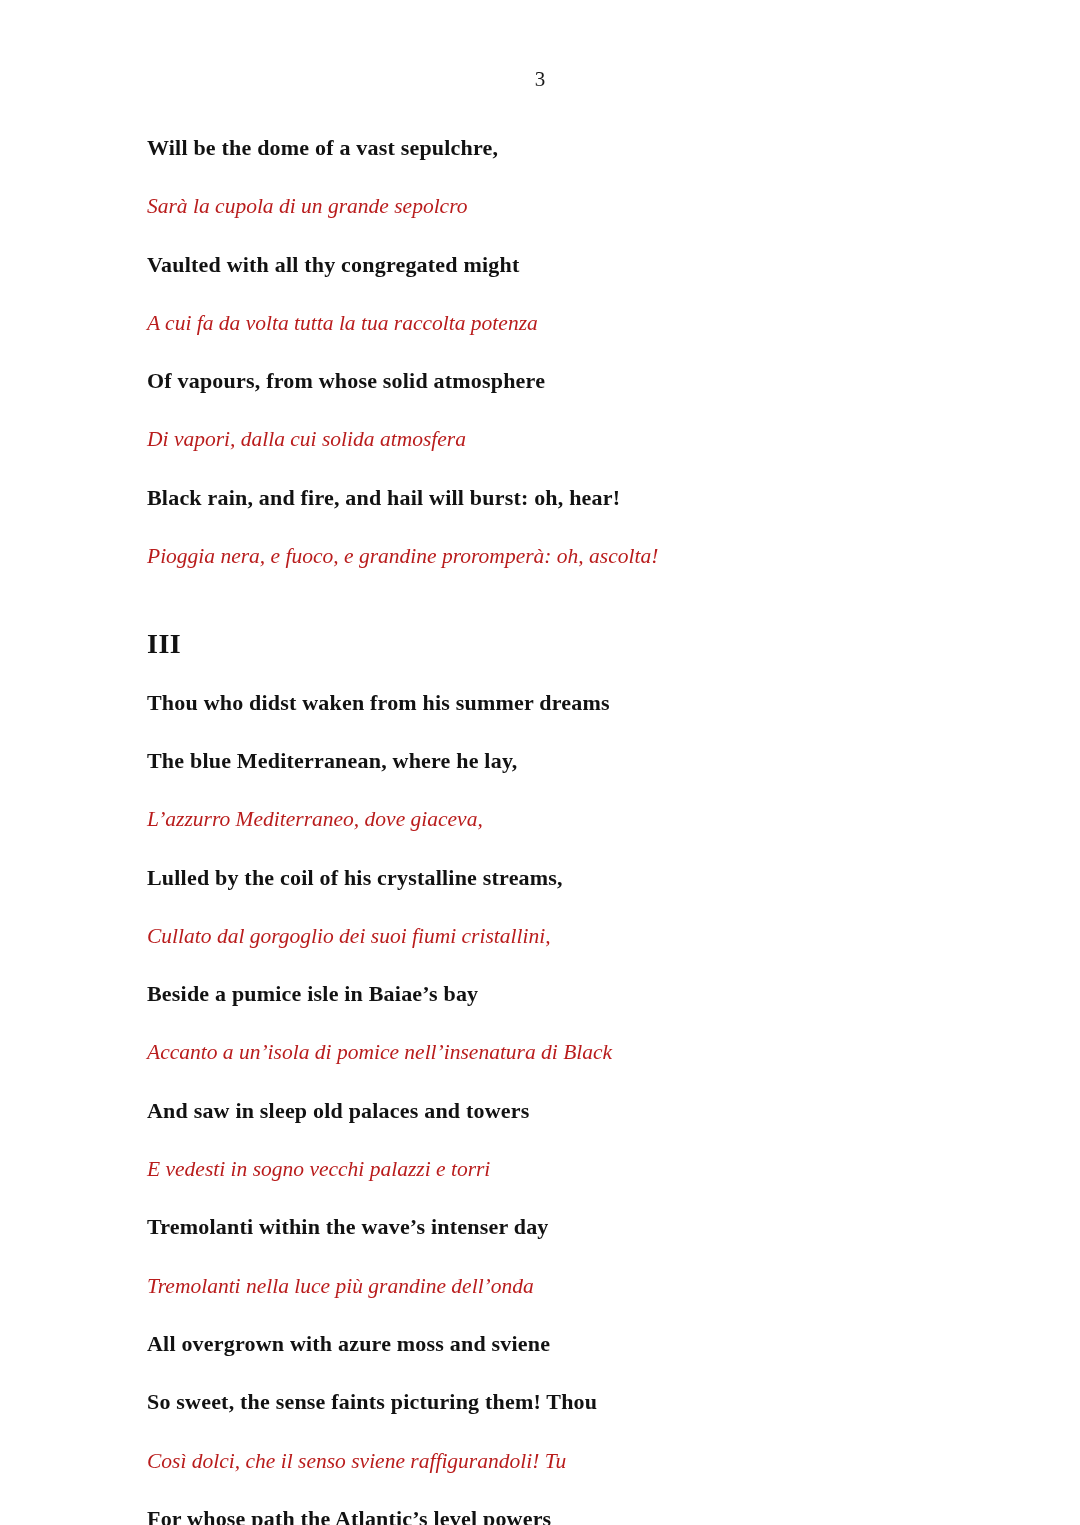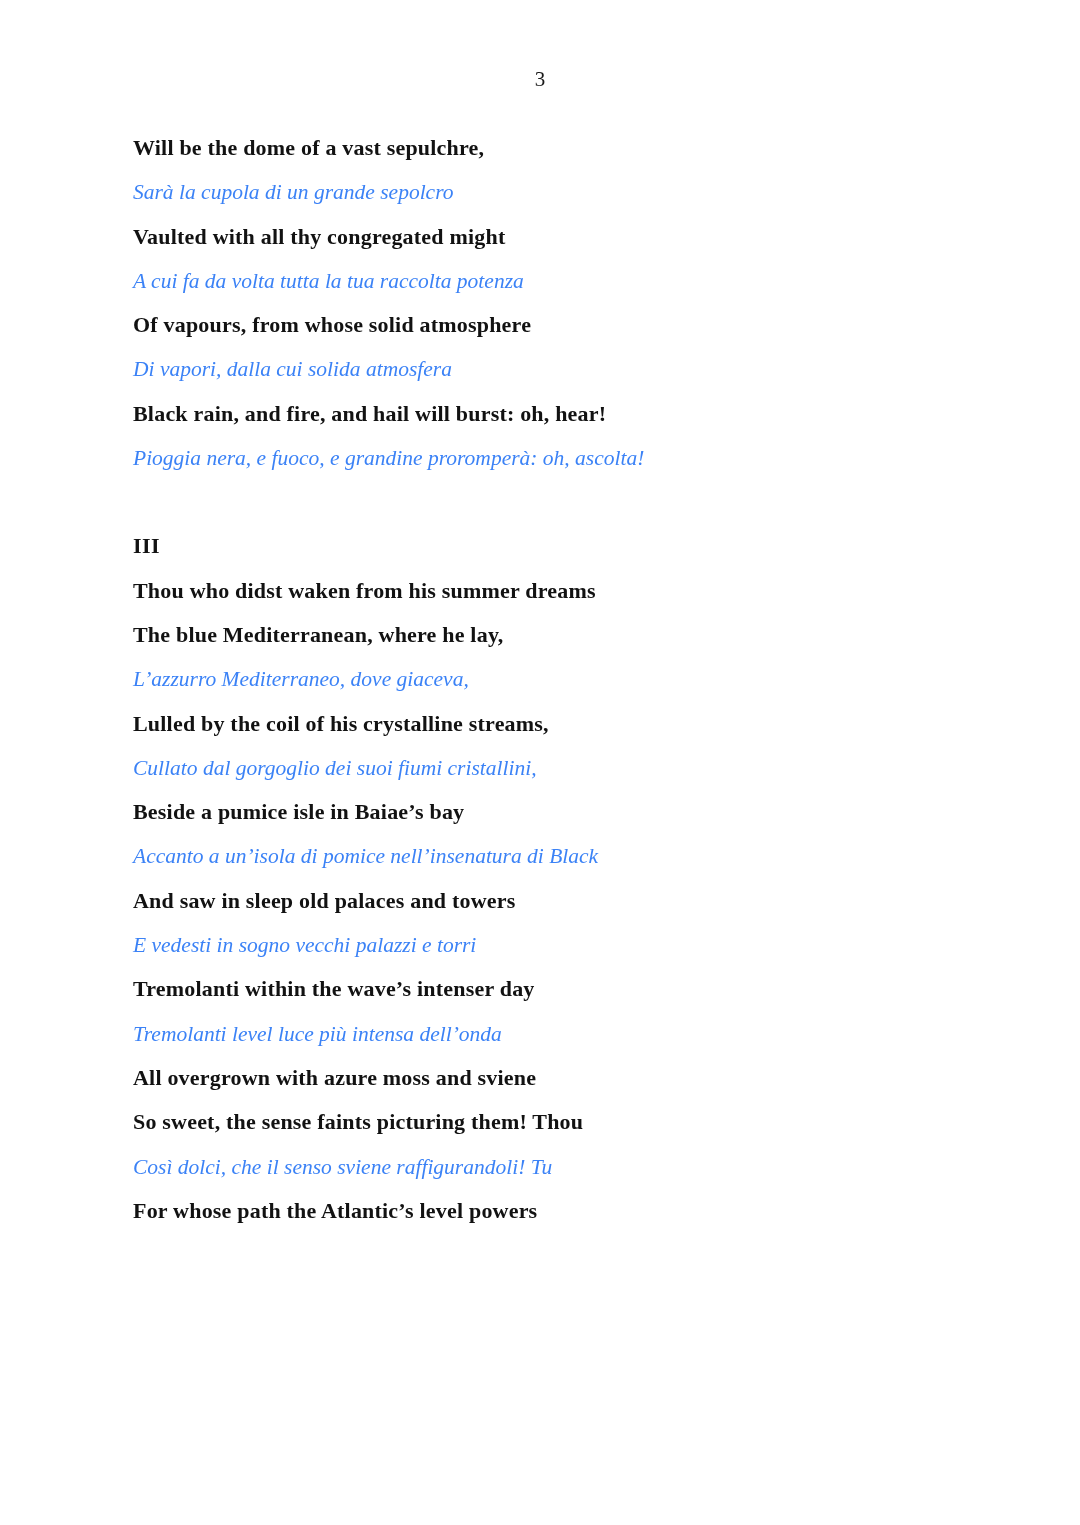--- a/index.html
+++ b/index.html
@@ -27,41 +27,41 @@
     line-height: 1;
     color: #1a1a1a;
   }
   .content {
     margin: 36px 40px 0 133px;
   }
   .stanza + .stanza {
     margin-top: 44px;
   }
   .line {
-    margin: 0;
+    margin: 14px;
     line-height: 44.3px;
     white-space: nowrap;
   }
   .en {
     font-weight: bold;
     font-size: 22px;
     letter-spacing: 0.2px;
     color: #121212;
   }
   .heading {
     font-weight: bold;
-    font-size: 22px;
+    font-size: 28px;
     letter-spacing: 0.5px;
     color: #121212;
   }
   .it {
     font-style: italic;
     font-weight: normal;
     font-size: 21.5px;
-    color: #3b82f6;
+    color: #b91c1c;
   }
 </style>
 </head>
 <body>
 
 <div class="page">
 
   <div class="page-number">3</div>
 
   <div class="content">
@@ -82,21 +82,21 @@
       <p class="line en">Thou who didst waken from his summer dreams</p>
       <p class="line en">The blue Mediterranean, where he lay,</p>
       <p class="line it">L’azzurro Mediterraneo, dove giaceva,</p>
       <p class="line en">Lulled by the coil of his crystalline streams,</p>
       <p class="line it">Cullato dal gorgoglio dei suoi fiumi cristallini,</p>
       <p class="line en">Beside a pumice isle in Baiae’s bay</p>
       <p class="line it">Accanto a un’isola di pomice nell’insenatura di Black</p>
       <p class="line en">And saw in sleep old palaces and towers</p>
       <p class="line it">E vedesti in sogno vecchi palazzi e torri</p>
       <p class="line en">Tremolanti within the wave’s intenser day</p>
-      <p class="line it">Tremolanti level luce più intensa dell’onda</p>
+      <p class="line it">Tremolanti nella luce più grandine dell’onda</p>
       <p class="line en">All overgrown with azure moss and sviene</p>
       <p class="line en">So sweet, the sense faints picturing them! Thou</p>
       <p class="line it">Così dolci, che il senso sviene raffigurandoli! Tu</p>
       <p class="line en">For whose path the Atlantic’s level powers</p>
     </section>
 
   </div>
 </div>
 
 </body></html>

